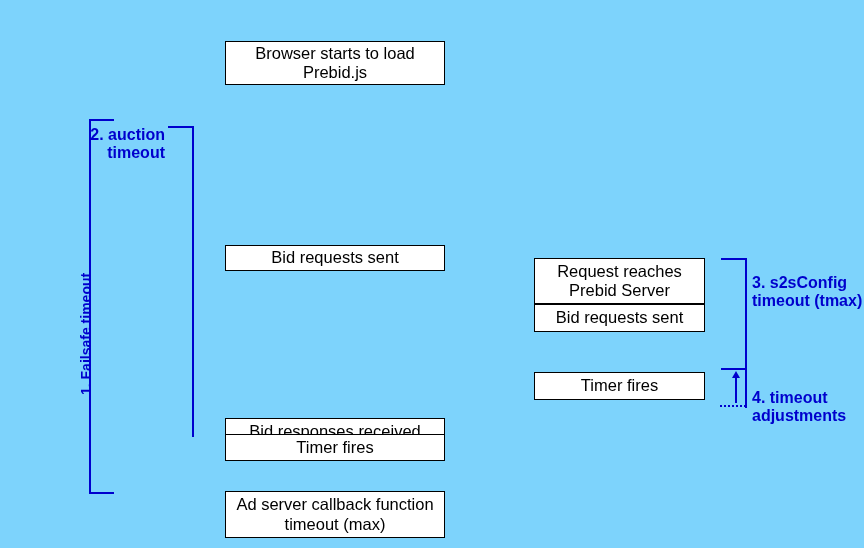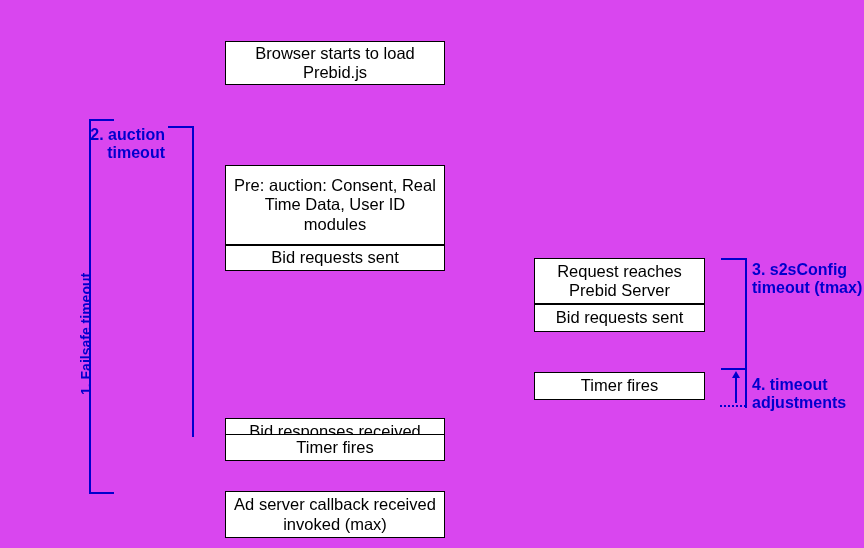--- a/index.html
+++ b/index.html
@@ -4,21 +4,21 @@
 <style>
   html, body {
     margin: 0;
     padding: 0;
     background: #000000;
   }
   #canvas {
     position: relative;
     width: 864px;
     height: 548px;
-    background: #d946ef;
+    background: #7dd3fc;
     overflow: hidden;
     font-family: "Liberation Sans", sans-serif;
   }
 
   
   .box {
     position: absolute;
     box-sizing: border-box;
     background: #ffffff;
     border: 1px solid #000000;
@@ -40,21 +40,21 @@
   .bluetext {
     position: absolute;
     color: #0000cd;
     font-family: "Liberation Sans", sans-serif;
     font-size: 16px;
     font-weight: bold;
     line-height: 1.15;
     white-space: pre-line;
   }
   .bluetext.right-al { text-align: right; }
-  .bluetext.left-al  { text-align: left; }
+  .bluetext.left-al  { text-align: left; margin-top: 13px; }
 
   .vert-label {
     position: absolute;
     color: #0000cd;
     font-family: "Liberation Sans", sans-serif;
     font-size: 14px;
     font-weight: bold;
     white-space: nowrap;
     transform-origin: 0 0;
     transform: rotate(-90deg);
@@ -91,38 +91,35 @@
 </head>
 <body>
 
 <div id="canvas">
 
   <div class="box" style="left:225px; top:41px; width:220px; height:44px;">
     <span>Browser starts to load Prebid.js</span>
   </div>
 
 
-  <div class="box stack-mid" style="left:225px; top:165px; width:220px; height:80px;">
-    <span>Pre: auction: Consent, Real Time Data, User ID modules</span>
-  </div>
 
   <div class="box stack-mid" style="left:225px; top:245px; width:220px; height:26px;">
     <span>Bid requests sent</span>
   </div>
 
   <div class="box" style="left:225px; top:386px; width:220px; height:28px;margin-top:32px;">
     <span>Bid responses received</span>
   </div>
 
   <div class="box" style="left:225px; top:434px; width:220px; height:27px;">
     <span>Timer fires</span>
   </div>
 
   <div class="box" style="left:225px; top:491px; width:220px; height:47px;">
-    <span>Ad server callback received invoked (max)</span>
+    <span>Ad server callback function timeout (max)</span>
   </div>
 
   <div class="box" style="left:534px; top:258px; width:171px; height:46px;">
     <span>Request reaches Prebid Server</span>
   </div>
 
   <div class="box stack-mid" style="left:534px; top:304px; width:171px; height:28px;">
     <span>Bid requests sent</span>
   </div>
 

